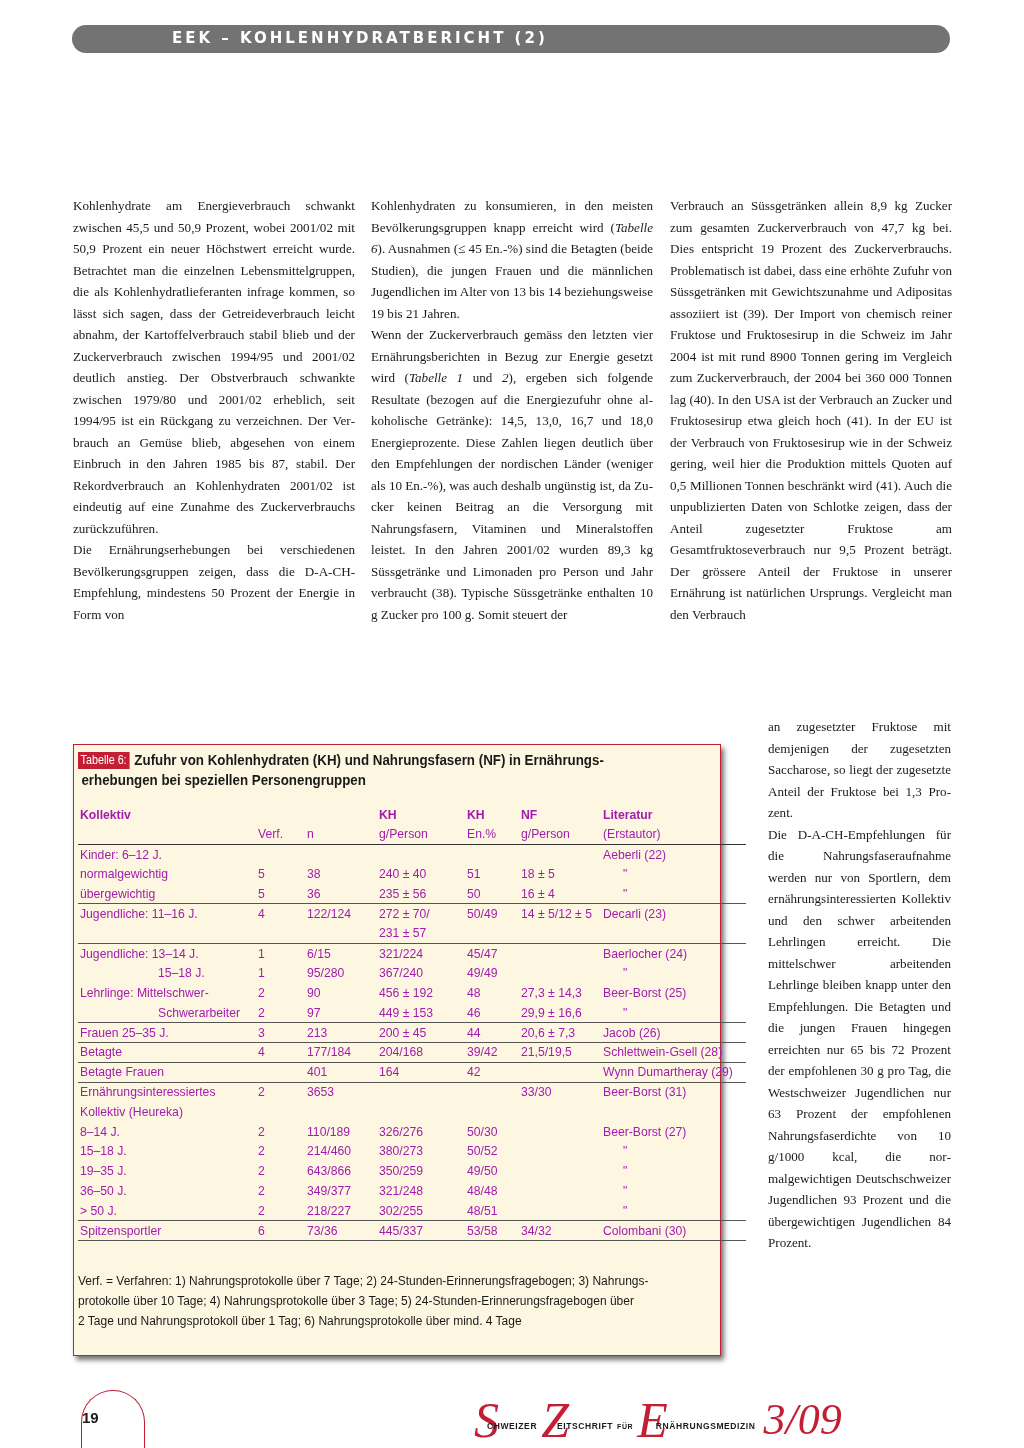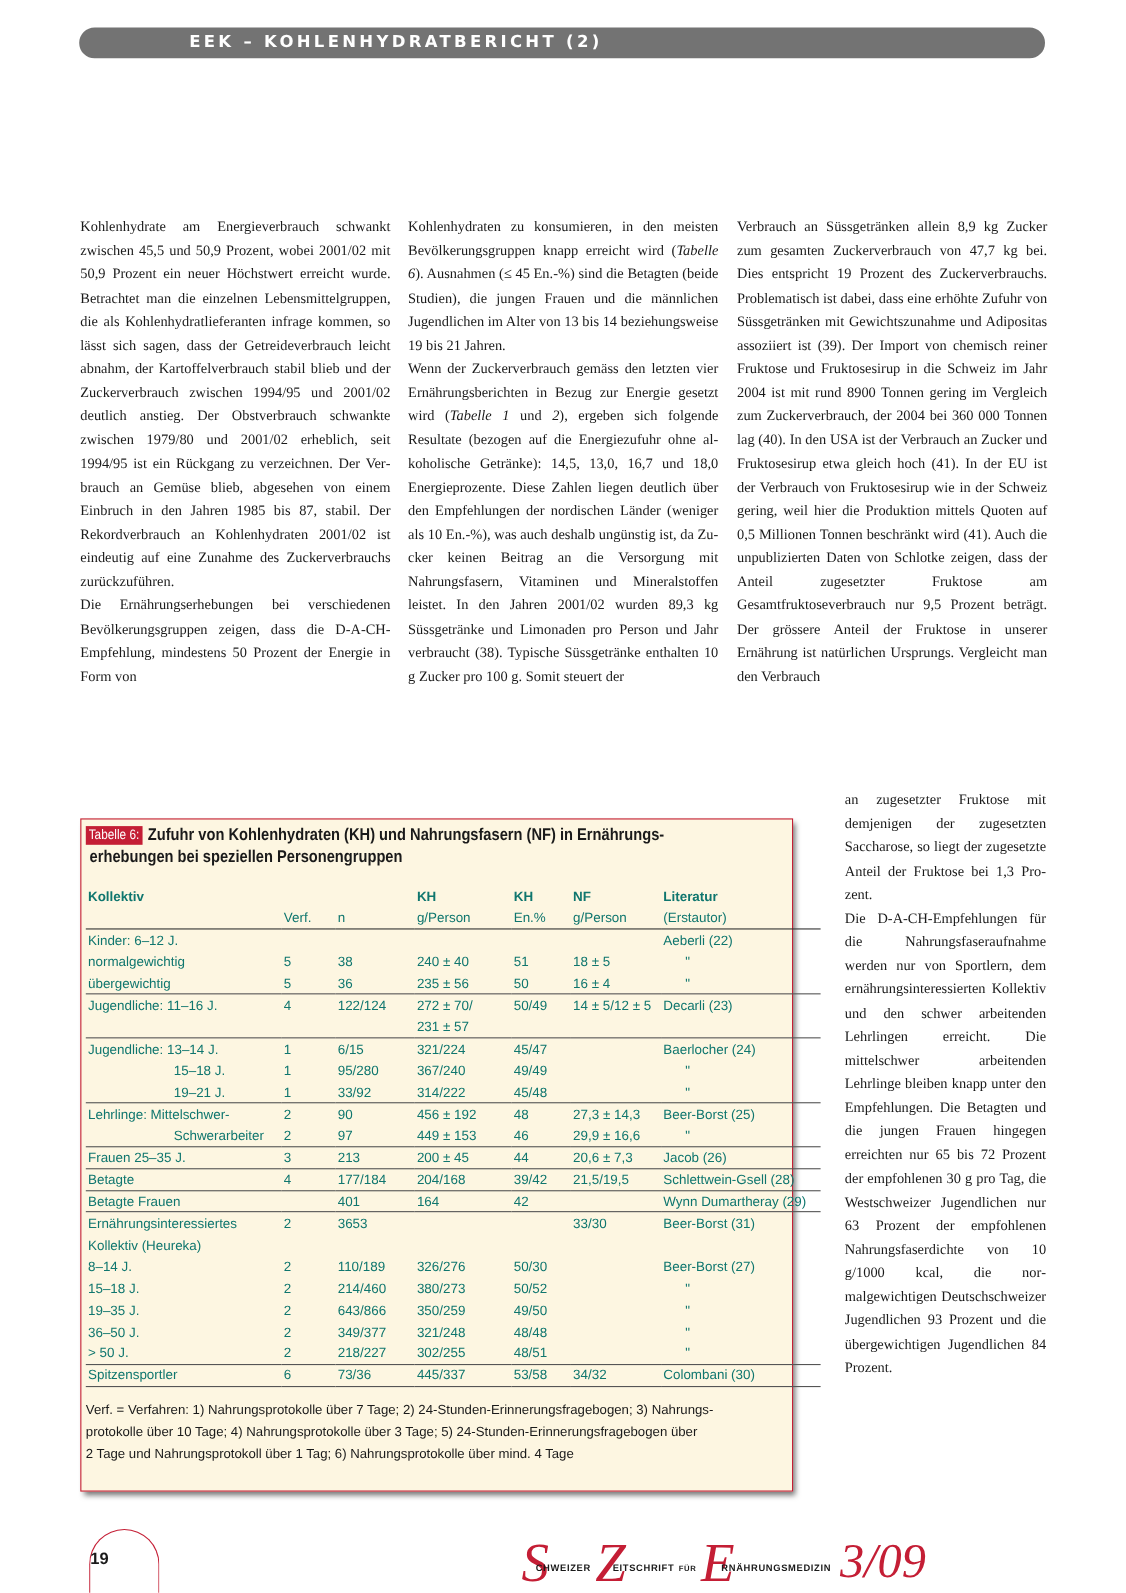--- a/index.html
+++ b/index.html
@@ -47,21 +47,21 @@
   .caption-label {
     display: inline-block; background: #c41e35; color: #ffffff;
     font-weight: normal; font-size: 12.5px; padding: 0 3px; margin-right: 6px;
     line-height: 17px; vertical-align: 1px;
   }
   .caption-line2 { padding-left: 4px; }
 
   table.data {
     position: absolute; left: 4px; top: 60px; width: 668px;
     border-collapse: collapse;
-    font-family: "Liberation Sans", sans-serif; font-size: 12.2px; color: #0f766e;
+    font-family: "Liberation Sans", sans-serif; font-size: 12.2px; color: #a21caf;
   }
   table.data td, table.data th {
     height: 19.8px; padding: 0 2px; text-align: left; font-weight: normal; white-space: nowrap;
     vertical-align: middle;
   }
   table.data th.bold { font-weight: bold; }
   .c-kol { width: 178px; }
   .c-verf { width: 49px; }
   .c-n { width: 72px; }
   .c-khg { width: 88px; }
@@ -222,29 +222,20 @@
         </tr>
         <tr>
           <td class="indent">15–18 J.</td>
           <td>1</td>
           <td>95/280</td>
           <td>367/240</td>
           <td>49/49</td>
           <td></td>
           <td class="ditto">"</td>
         </tr>
-        <tr class="grp-end">
-          <td class="indent">19–21 J.</td>
-          <td>1</td>
-          <td>33/92</td>
-          <td>314/222</td>
-          <td>45/48</td>
-          <td></td>
-          <td class="ditto">"</td>
-        </tr>
         <tr>
           <td>Lehrlinge: Mittelschwer-</td>
           <td>2</td>
           <td>90</td>
           <td>456 ± 192</td>
           <td>48</td>
           <td>27,3 ± 14,3</td>
           <td>Beer-Borst (25)</td>
         </tr>
         <tr class="grp-end">

